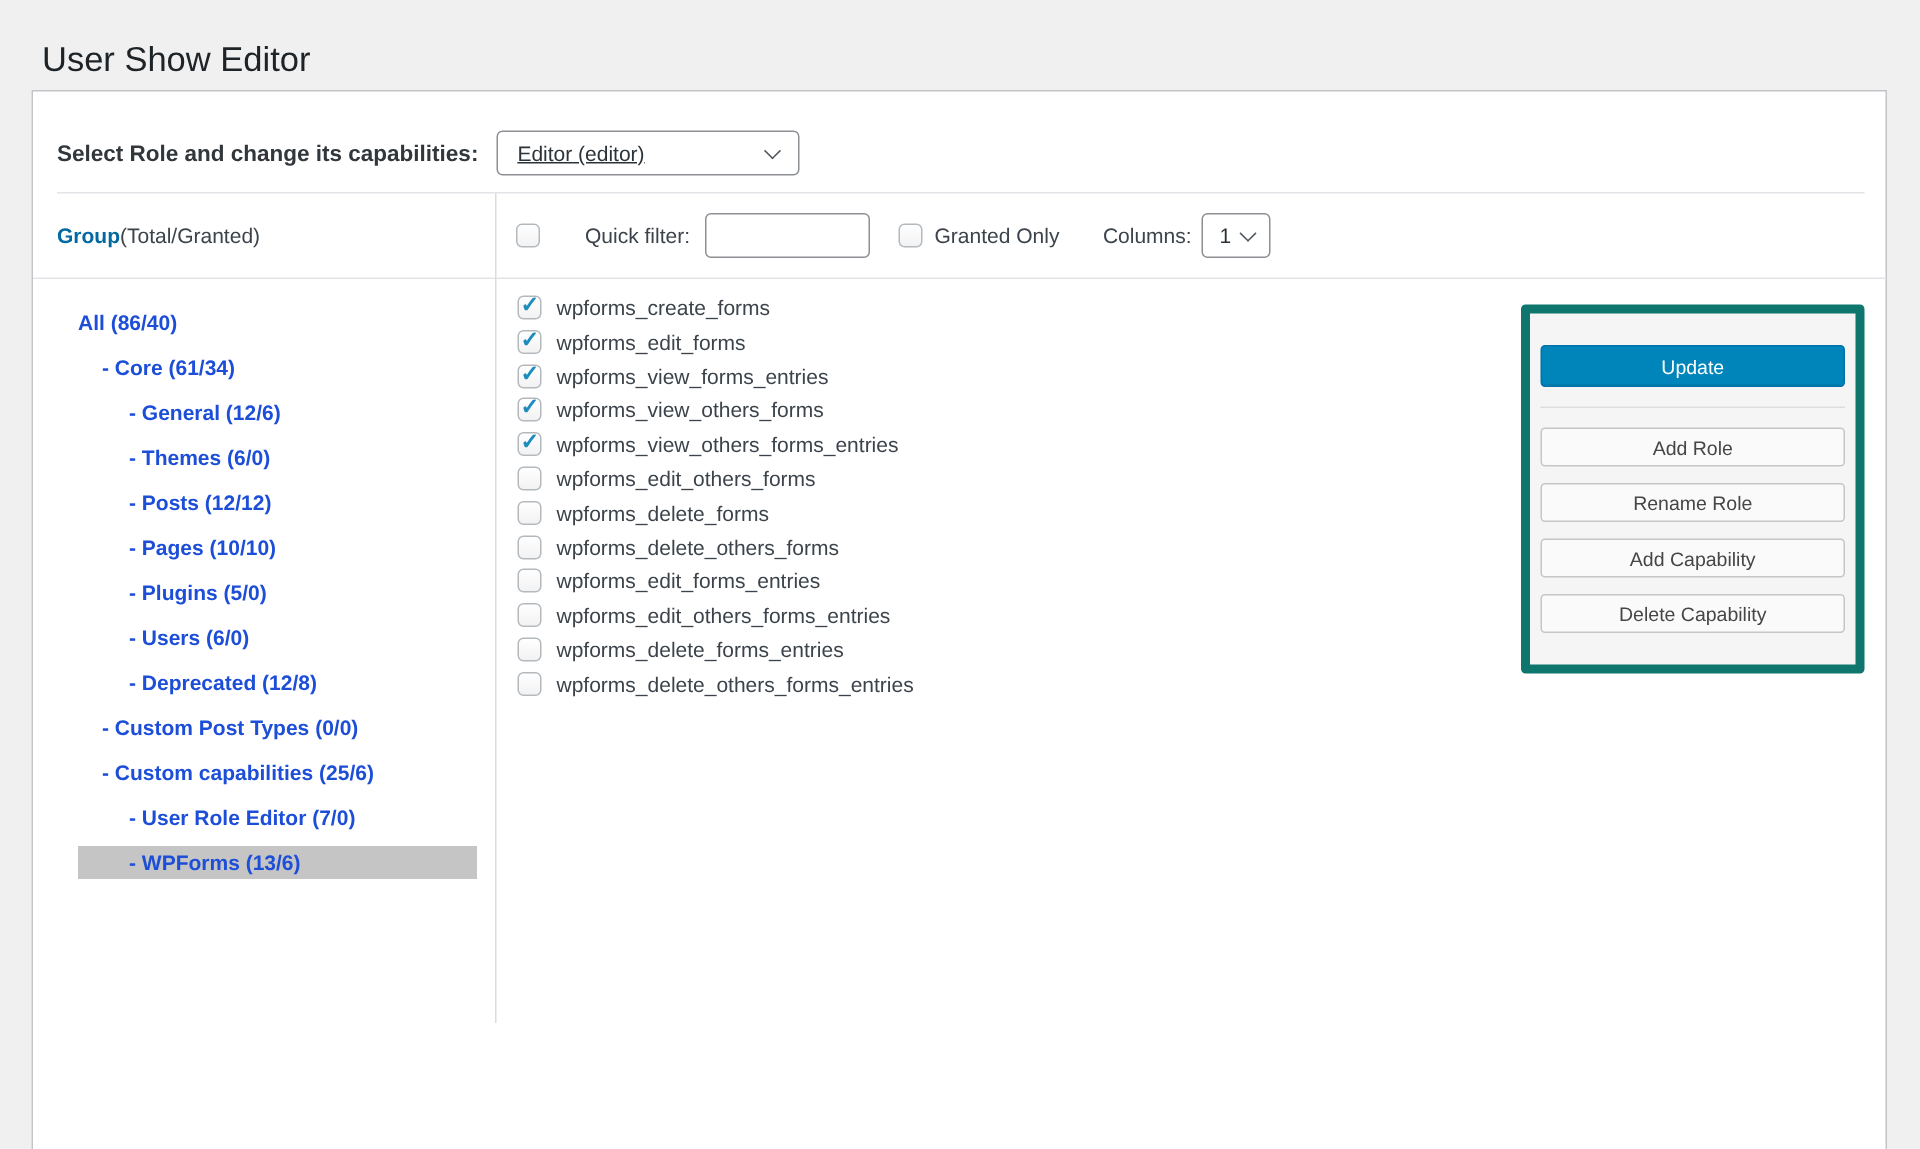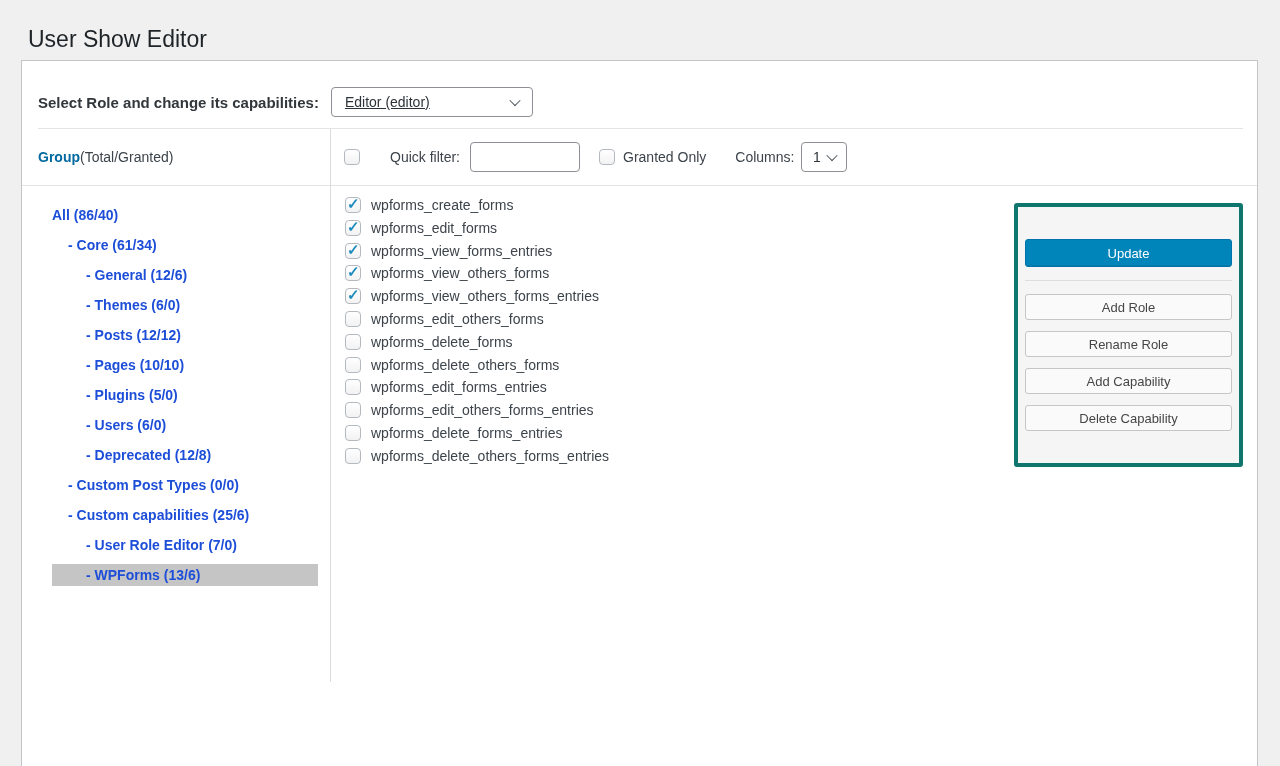--- a/index.html
+++ b/index.html
@@ -81,22 +81,22 @@
   .granted-label { margin-left: 8px; }
   .columns-label { margin-left: 29px; }
   .columns-select { width: 46px; margin-left: 7px; justify-content: center; gap: 7px; padding: 0 4px; }
   
   .cap-content { position: relative; flex: 1; padding: 11px 0 0 14px; }
   .cap-row { display: flex; align-items: flex-start; height: 22.8px; }
   .cap-label { margin-left: 10px; font-size: 14px; color: #3c434a; }
   
   .actions-panel {
     position: absolute; top: 17px; right: 14px; width: 229px;
-    background: #f5f5f5; border: 4px solid #0f766e; border-radius: 3px;
-    padding: 32px 7px;
+    background: #f5f5f5; border: 6px solid #0f766e; border-radius: 3px;
+    padding: 21px 7px;
   }
   .btn {
     display: block; width: 100%; cursor: pointer;
     font-family: inherit; font-size: 13px; border-radius: 3px;
   }
   .btn-primary {
     height: 28px; background: #0085ba; border: 1px solid #0073aa; color: #fff;
     box-shadow: inset 0 -1px 0 rgba(0,0,0,.08);
   }
   .panel-divider { border: 0; border-top: 1px solid #dddddd; margin: 13px 0; }

